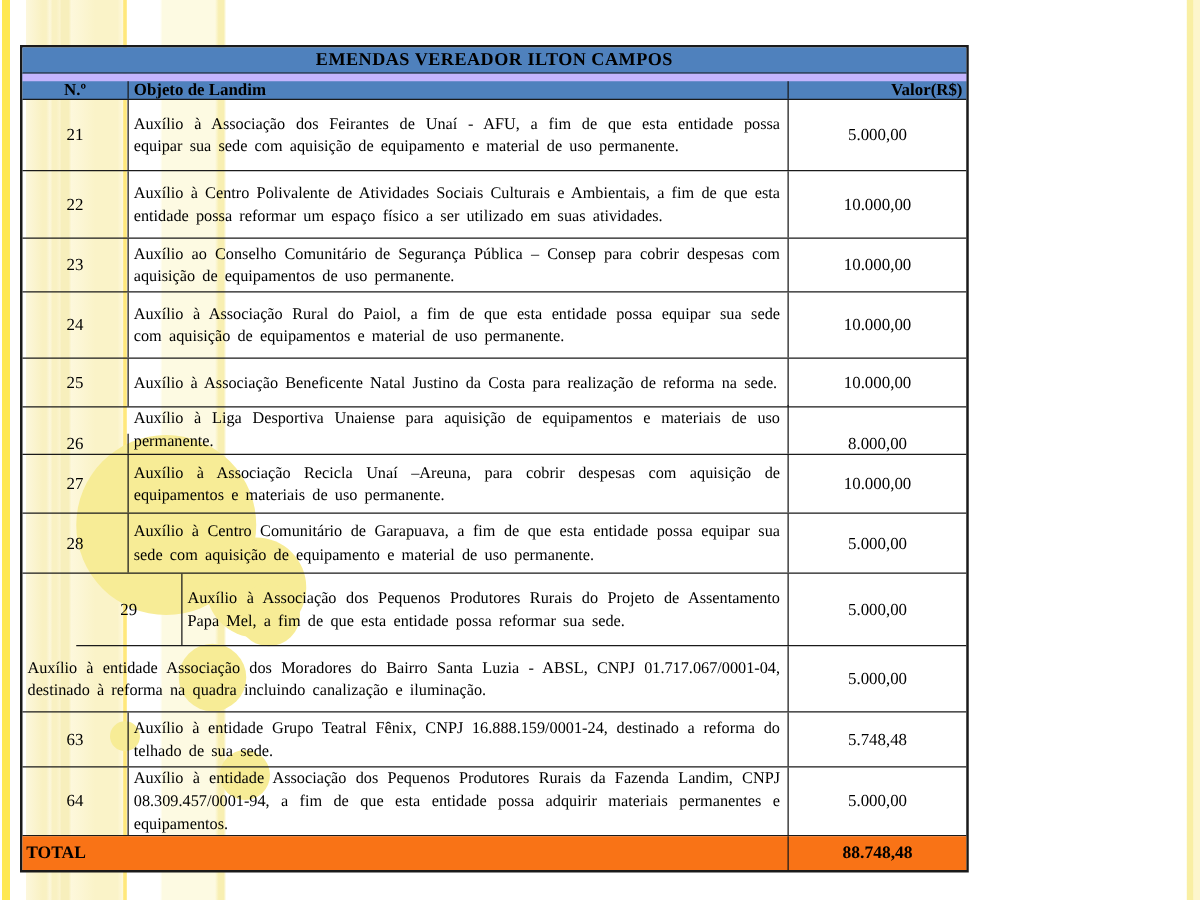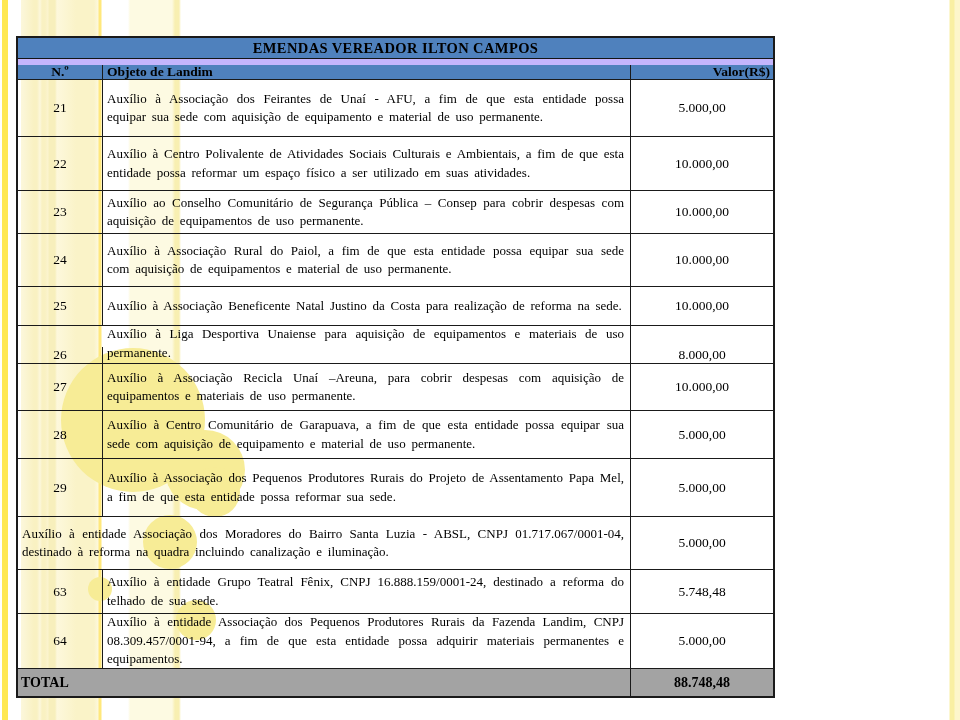--- a/index.html
+++ b/index.html
@@ -63,23 +63,23 @@
   .data-row .n-col{font-size:13.5px;}
   .data-row .desc-col p{
     margin:0;width:100%;
     font-size:13px;line-height:18.5px;
     text-align:justify;word-spacing:2.5px;
   }
   .data-row .val-col{font-size:13.5px;}
 
   .r0{height:57px;}  .r1{height:54px;}  .r2{height:43px;}  .r3{height:53px;}
   .r4{height:39px;}  .r5{height:38px;align-items:flex-end;}  .r6{height:47px;}  .r7{height:48px;}
-  .r8{height:58px;}  .r9{height:53px;}  .r10{height:44px;} .r11{height:55px;}
+  .r8{height:58px;margin-left:43px;}  .r9{height:53px;}  .r10{height:44px;} .r11{height:55px;}
 
-  .total-row{height:27px;background:#a3a3a3;font-weight:bold;}
+  .total-row{height:27px;background:#f97316;font-weight:bold;}
   .total-label{flex:1;border-right:1.5px solid #1a1a1a;display:flex;align-items:center;padding-left:3px;font-size:14px;}
   .total-value{width:142px;display:flex;align-items:center;justify-content:center;font-size:14px;}
 </style>
 </head>
 <body>
 
 <div class="bg-stripes"></div>
 <div class="blob blob-a"></div>
 <div class="blob blob-b"></div>
 <div class="blob blob-c"></div>

